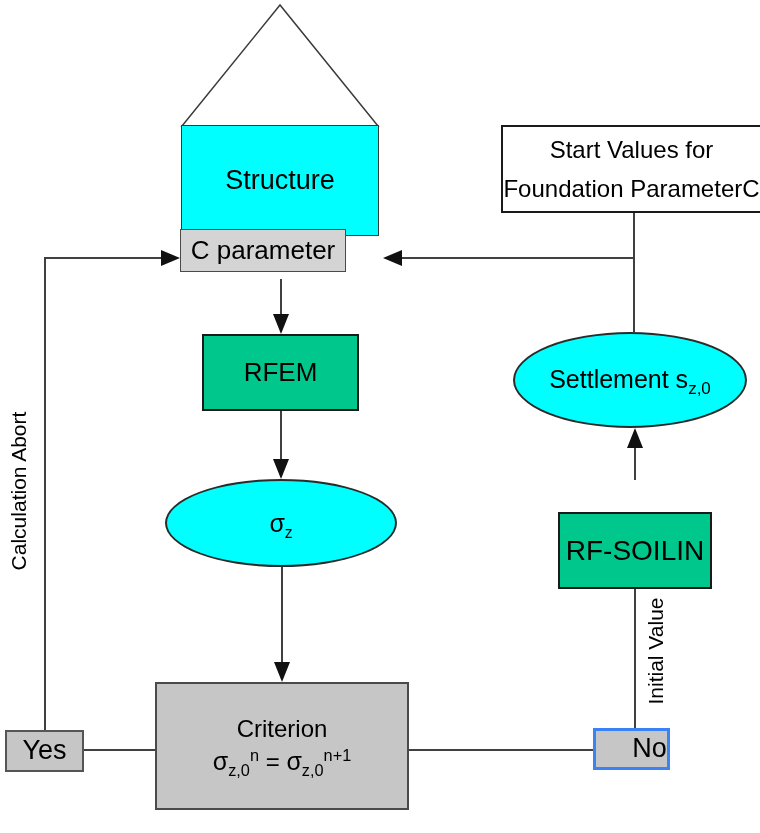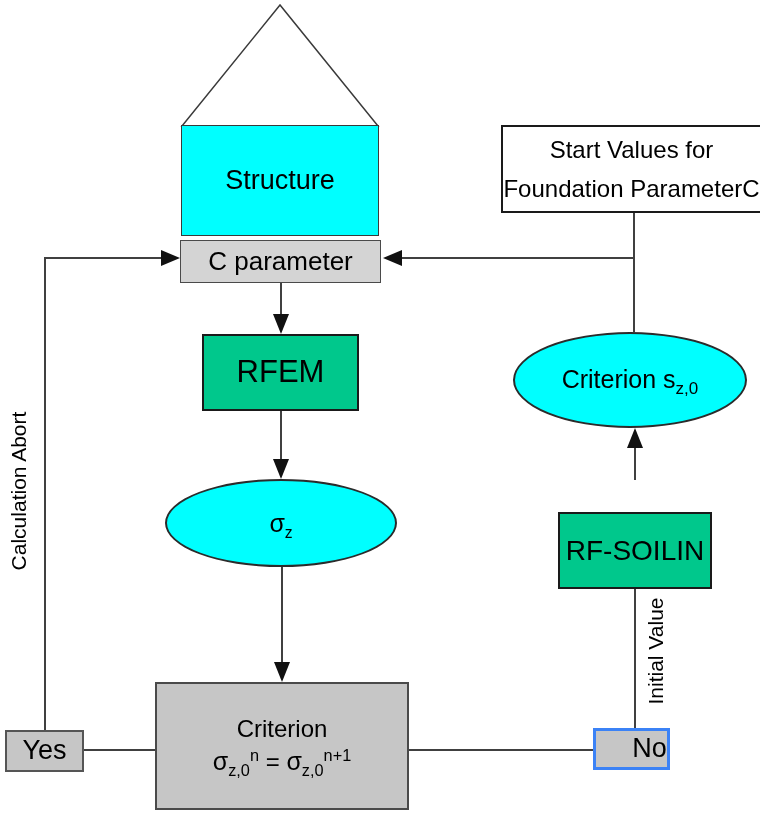--- a/index.html
+++ b/index.html
@@ -34,38 +34,38 @@
     text-align: center;
     line-height: 1.25;
   }
   .box-structure {
     left: 181px; top: 125px; width: 198px; height: 111px;
     background: var(--cyan);
     border: 1.5px solid #3a3a3a;
     font-size: 27px;
   }
   .box-cparam {
-    left: 180px; top: 240px; width: 201px; height: 43px;
+    left: 180px; top: 229px; width: 166px; height: 43px;
     background: var(--light-gray);
     border: 1.5px solid #4a4a4a;
     font-size: 26px;
   }
   .box-startvalues {
     left: 501px; top: 125px; width: 261px; height: 88px;
     background: #ffffff;
     border: 2px solid #1a1a1a;
     font-size: 24px;
     line-height: 39px;
     white-space: nowrap;
   }
   .box-rfem {
     left: 202px; top: 334px; width: 157px; height: 77px;
     background: var(--green);
     border: 2px solid #1a1a1a;
-    font-size: 31px;
+    font-size: 26px;
   }
   .box-rfsoilin {
     left: 558px; top: 480px; width: 154px; height: 77px;
     background: var(--green);
     border: 2px solid #1a1a1a;
     font-size: 28px;
     margin-top: 32px;
   }
   .ellipse {
     border-radius: 50%;
@@ -168,21 +168,21 @@
 
   <div class="node box-rfem">
     <span>RFEM</span>
   </div>
 
   <div class="node ellipse ellipse-soil">
     <span><span class="sigma">σ</span><sub>z</sub></span>
   </div>
 
   <div class="node ellipse ellipse-settlement">
-    <span><span>Criterion s</span><sub>z,0</sub></span>
+    <span><span>Settlement s</span><sub>z,0</sub></span>
   </div>
 
   <div class="node box-rfsoilin">
     <span>RF-SOILIN</span>
   </div>
 
   <div class="node box-convergence">
     <span>Criterion</span>
     <span class="formula"><span class="sigma">σ</span><sub>z,0</sub><sup>n</sup><span> = </span><span class="sigma">σ</span><sub>z,0</sub><sup>n+1</sup></span>
   </div>

